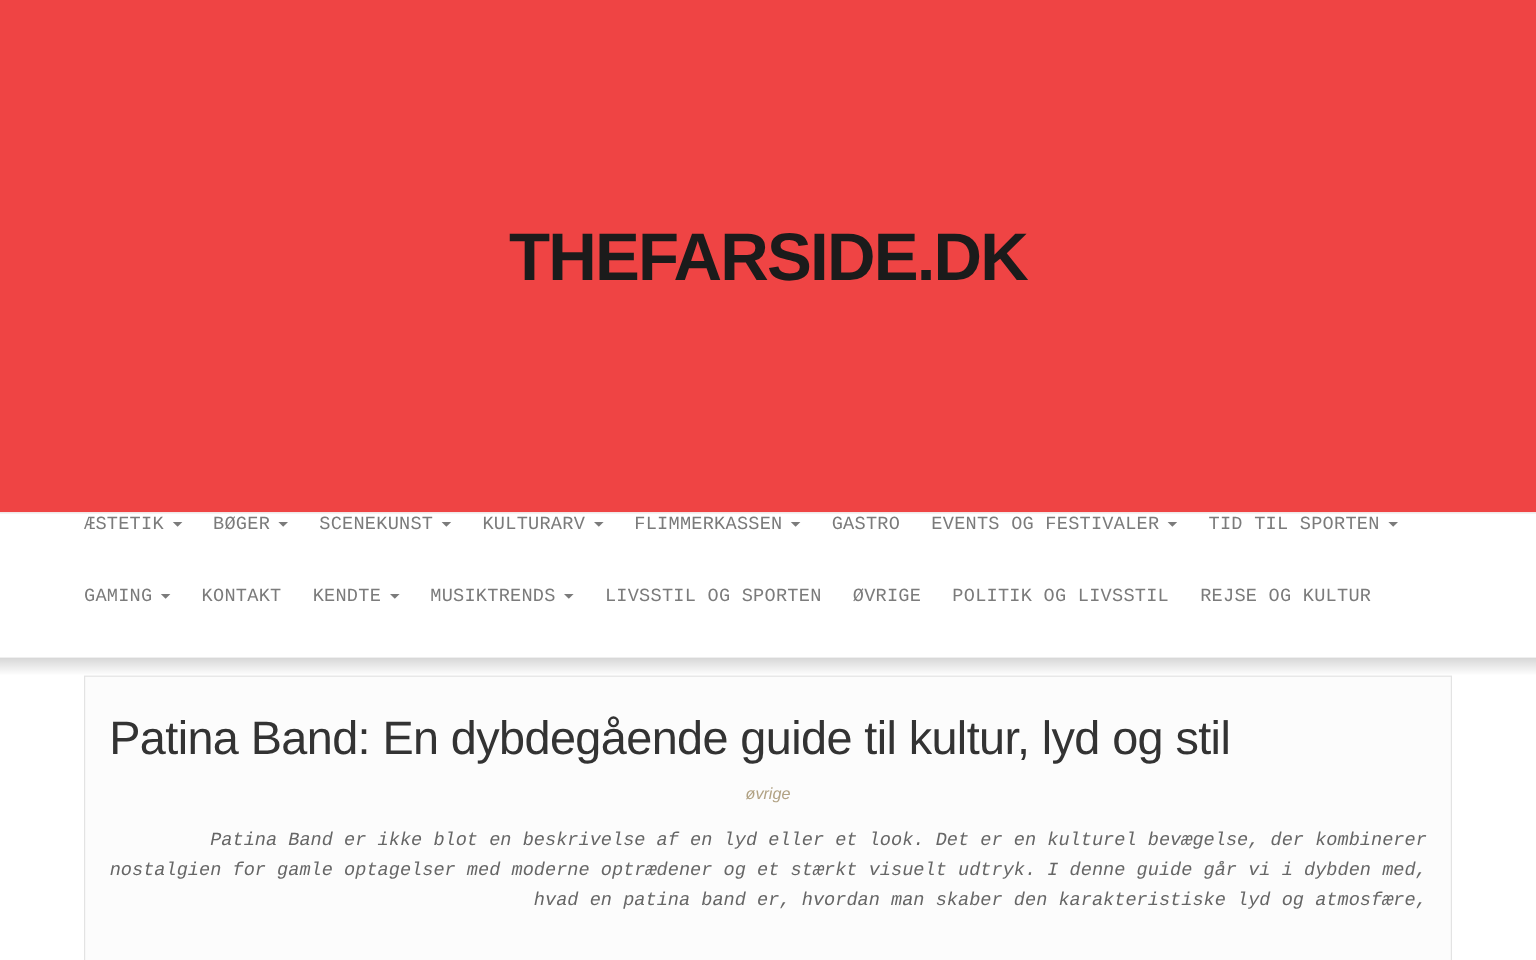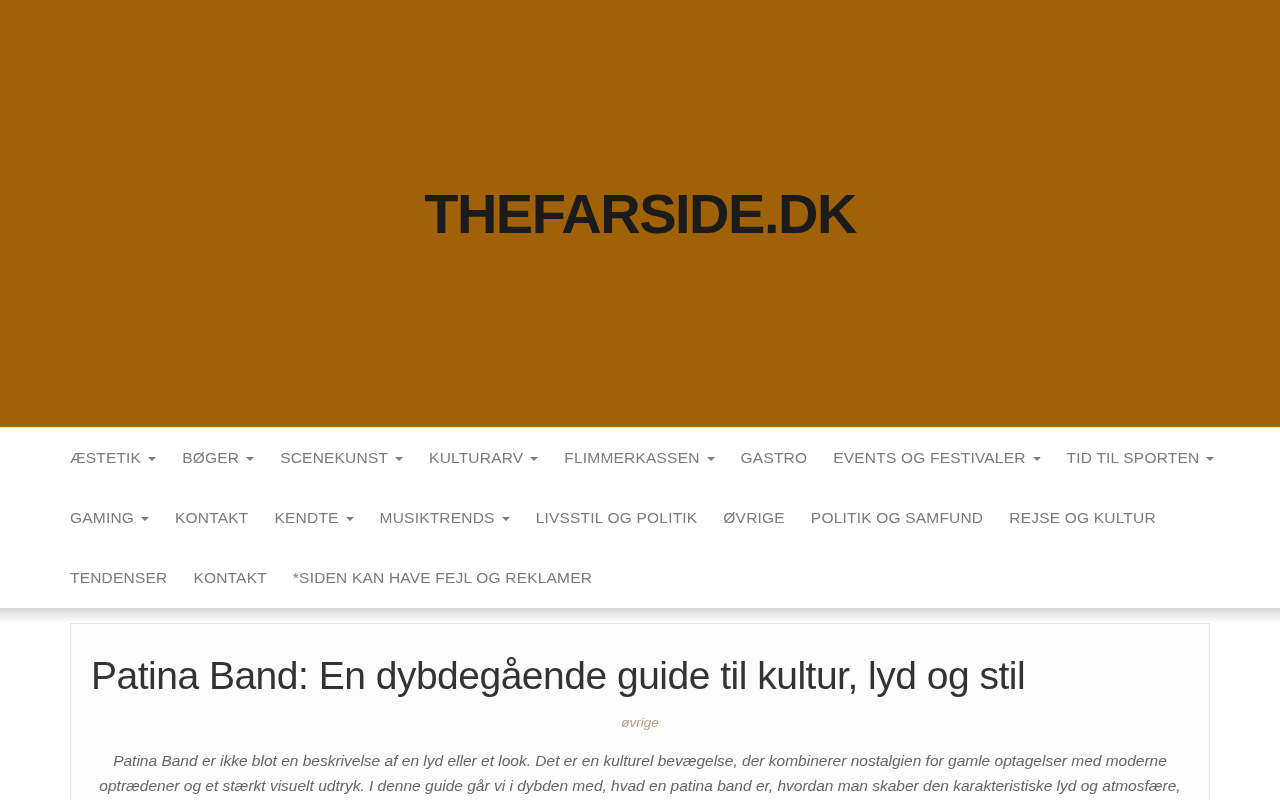--- a/index.html
+++ b/index.html
@@ -11,21 +11,21 @@
     background: #ffffff;
     font-family: "Liberation Sans", sans-serif;
   }
 
   
   .masthead {
     height: 427px;
     display: flex;
     align-items: center;
     justify-content: center;
-    background: #a16207;
+    background: #ef4444;
   }
   .site-title {
     font-size: 56px;
     font-weight: 700;
     letter-spacing: -1.5px;
     color: #1b1b1b;
     text-decoration: none;
     cursor: pointer;
   }
 
@@ -35,22 +35,22 @@
     border-top: 1px solid #ececec;
     border-bottom: 1px solid #d8d8d8;
   }
   .nav-inner {
     width: 1140px;
     margin: 0 auto;
   }
   .nav-row {
     display: flex;
     flex-wrap: nowrap;
-    align-items: center;
     height: 60px;
+    font-family: Liberation Mono, monospace;
   }
   .nav-link {
     color: #7b7b7b;
     font-size: 15.5px;
     letter-spacing: 0.2px;
     margin-right: 26px;
     text-decoration: none;
     white-space: nowrap;
     cursor: pointer;
   }
@@ -97,23 +97,24 @@
     font-style: italic;
     font-size: 13.5px;
     text-decoration: none;
     cursor: pointer;
   }
   .post-intro {
     font-style: italic;
     color: #666666;
     font-size: 15.5px;
     line-height: 25px;
-    text-align: center;
+    text-align: right;
     max-width: 1100px;
     margin: 17px auto 0;
+    font-family: Liberation Mono, monospace;
   }
 </style>
 </head>
 <body>
 
 <header class="masthead">
   <a class="site-title">THEFARSIDE.DK</a>
 </header>
 
 <nav class="navbar">
@@ -126,29 +127,24 @@
         <a class="nav-link">FLIMMERKASSEN<span class="caret"></span></a>
         <a class="nav-link">GASTRO</a>
         <a class="nav-link">EVENTS OG FESTIVALER<span class="caret"></span></a>
         <a class="nav-link">TID TIL SPORTEN<span class="caret"></span></a>
       </div>
     <div class="nav-row">
         <a class="nav-link">GAMING<span class="caret"></span></a>
         <a class="nav-link">KONTAKT</a>
         <a class="nav-link">KENDTE<span class="caret"></span></a>
         <a class="nav-link">MUSIKTRENDS<span class="caret"></span></a>
-        <a class="nav-link">LIVSSTIL OG POLITIK</a>
+        <a class="nav-link">LIVSSTIL OG SPORTEN</a>
         <a class="nav-link">ØVRIGE</a>
-        <a class="nav-link">POLITIK OG SAMFUND</a>
+        <a class="nav-link">POLITIK OG LIVSSTIL</a>
         <a class="nav-link">REJSE OG KULTUR</a>
-      </div>
-    <div class="nav-row">
-        <a class="nav-link">TENDENSER</a>
-        <a class="nav-link">KONTAKT</a>
-        <a class="nav-link">*SIDEN KAN HAVE FEJL OG REKLAMER</a>
       </div>
   </div>
 </nav>
 
 <div class="nav-shadow"></div>
 
 <main>
   <article class="post-card">
     <h1 class="post-title">Patina Band: En dybdegående guide til kultur, lyd og stil</h1>
     <div class="post-category">

